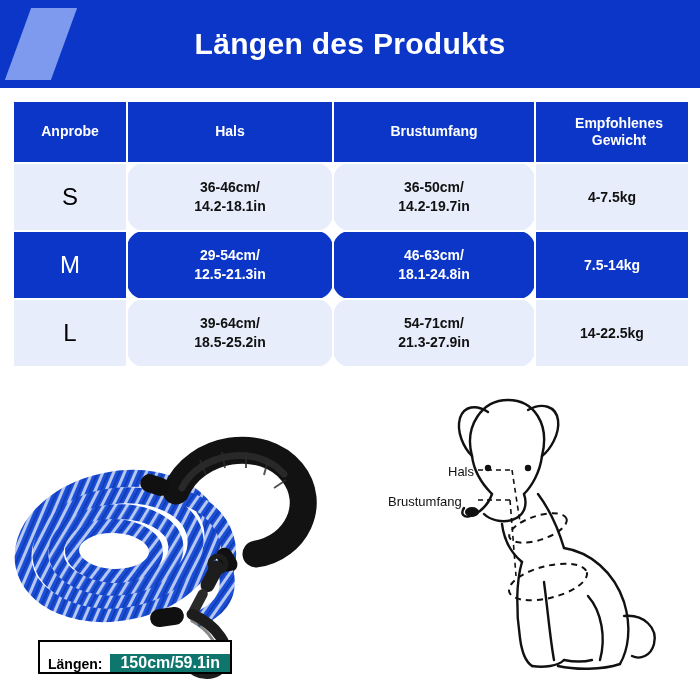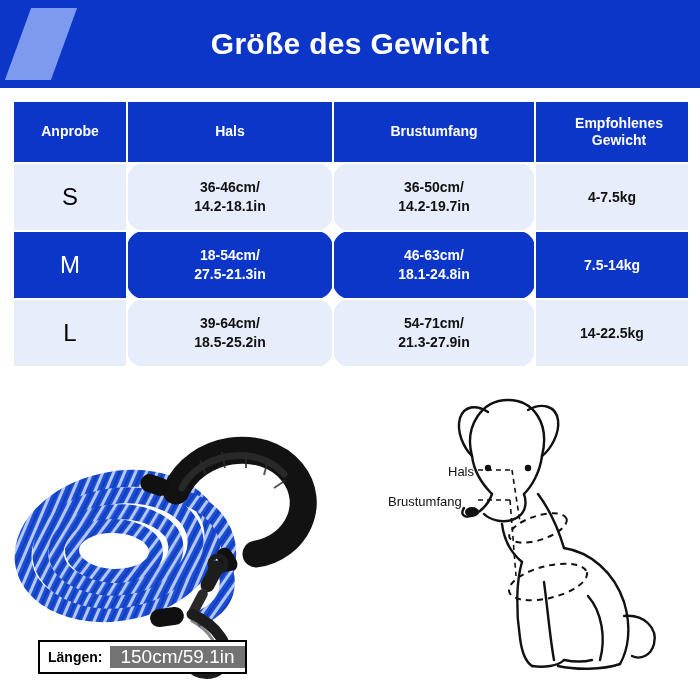--- a/index.html
+++ b/index.html
@@ -115,40 +115,40 @@
     background: #ffffff;
     overflow: hidden;
   }
 
   
   .length-badge {
     position: absolute;
     left: 38px;
     bottom: 12px;
     display: flex;
-    align-items: center;
+    align-items: flex-end;
     border: 2px solid #000000;
     background: #ffffff;
     height: 34px;
   }
   .length-label {
     display: flex; align-items: center;
     padding: 0 8px;
     font-size: 14px;
     font-weight: bold;
     color: #000000;
     background: #ffffff;
   }
   .length-value {
     display: flex; align-items: center;
     padding: 0 10px;
-    font-size: 19px;
-    font-weight: normal;
+    font-size: 16px;
+    font-weight: bold;
     color: #ffffff;
-    background: #737373;
+    background: #0f766e;
   }
 
   
   .callout {
     position: absolute;
     font-size: 13px;
     color: #111111;
     font-weight: normal;
     white-space: nowrap;
   }
@@ -157,21 +157,21 @@
 
   svg { display: block; }
 </style>
 </head>
 <body>
 
 <div class="page">
 
   <div class="header">
     <div class="header-slash"></div>
-    <div class="header-title">Größe des Gewicht</div>
+    <div class="header-title">Längen des Produkts</div>
   </div>
 
   <div class="table-wrap">
     <table class="size-table">
       <thead>
         <tr>
           <th class="col-anprobe">Anprobe</th>
           <th class="col-hals">Hals</th>
           <th class="col-brust">Brustumfang</th>
           <th class="col-gewicht">Empfohlenes Gewicht</th>
@@ -186,22 +186,22 @@
           </td>
           <td class="meas">
             <div>36-50cm/</div>
             <div>14.2-19.7in</div>
           </td>
           <td class="weight">4-7.5kg</td>
         </tr>
         <tr class="row-dark">
           <td class="size-cell">M</td>
           <td class="meas">
-            <div>18-54cm/</div>
-            <div>27.5-21.3in</div>
+            <div>29-54cm/</div>
+            <div>12.5-21.3in</div>
           </td>
           <td class="meas">
             <div>46-63cm/</div>
             <div>18.1-24.8in</div>
           </td>
           <td class="weight">7.5-14kg</td>
         </tr>
         <tr class="row-light">
           <td class="size-cell">L</td>
           <td class="meas">

